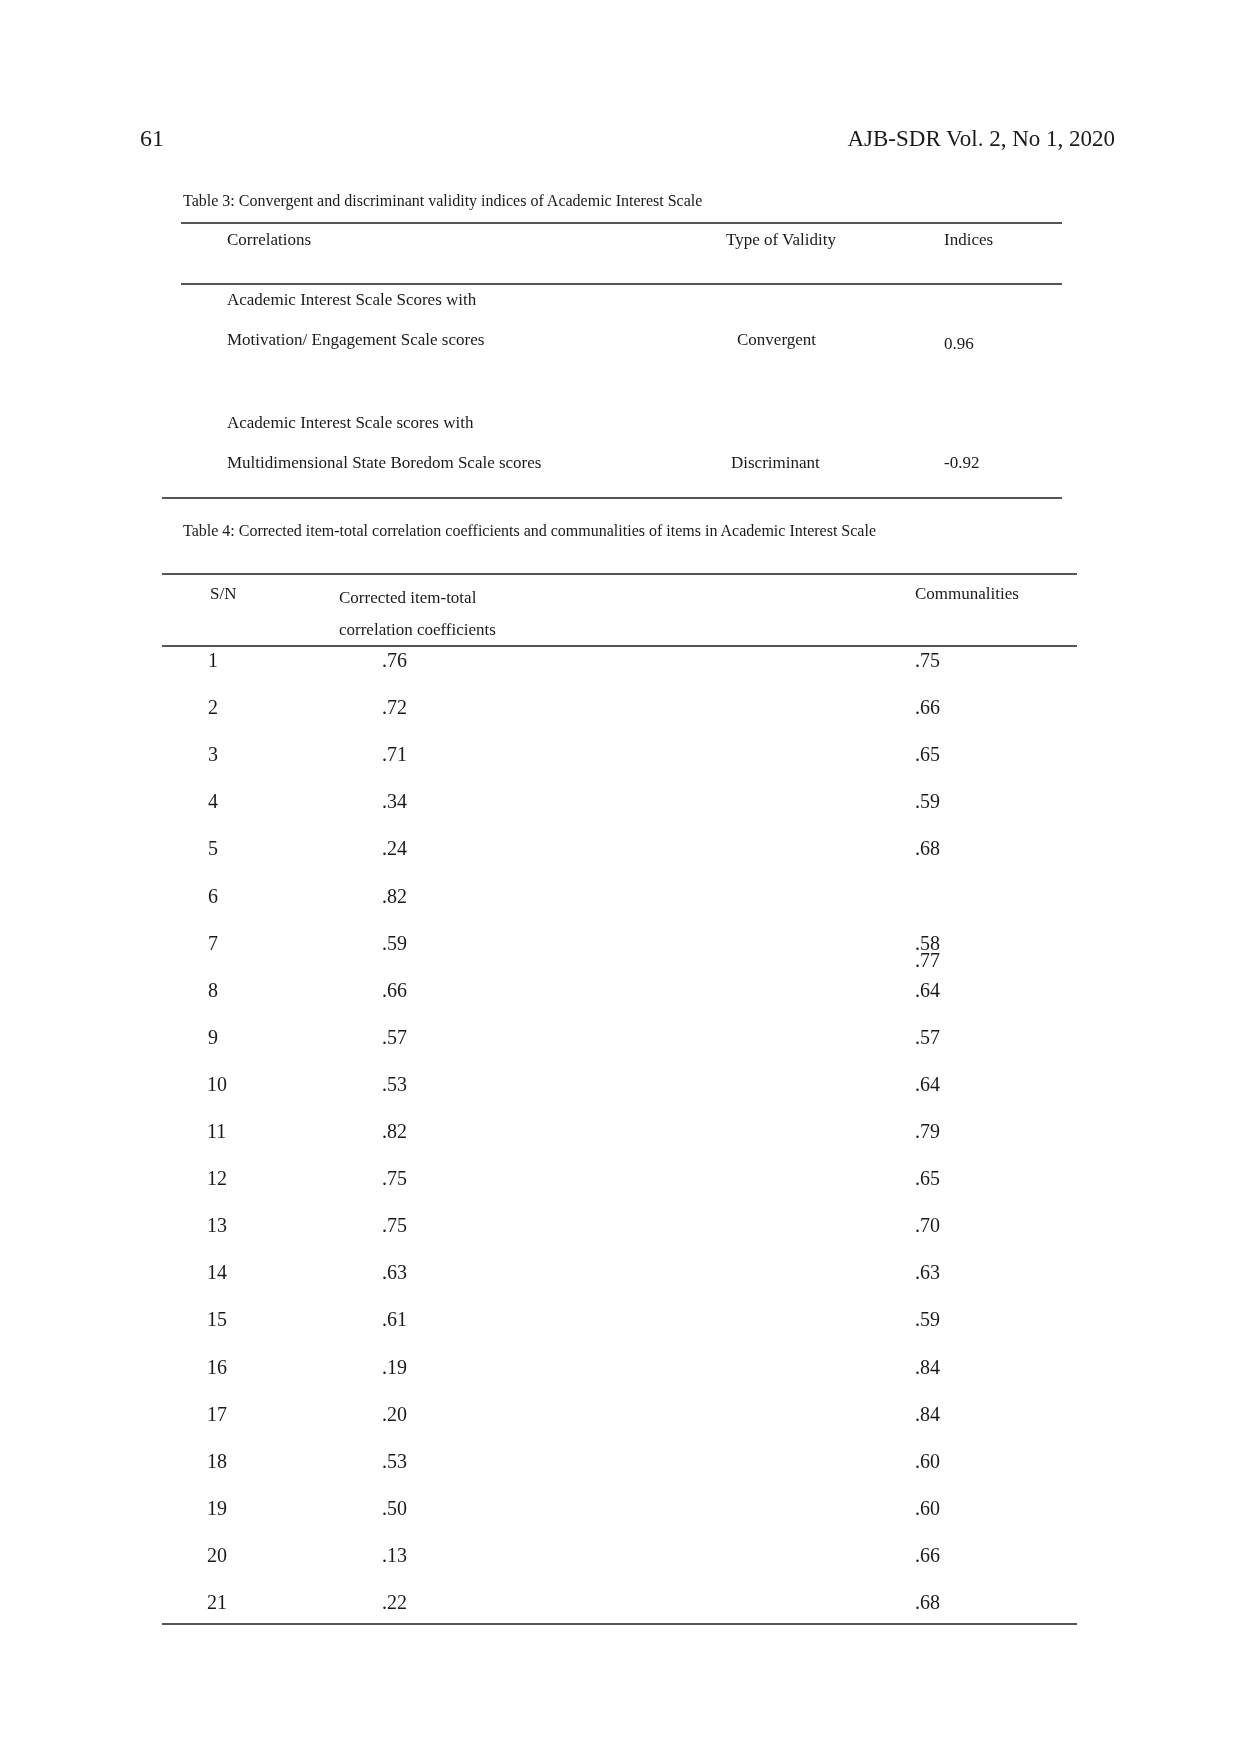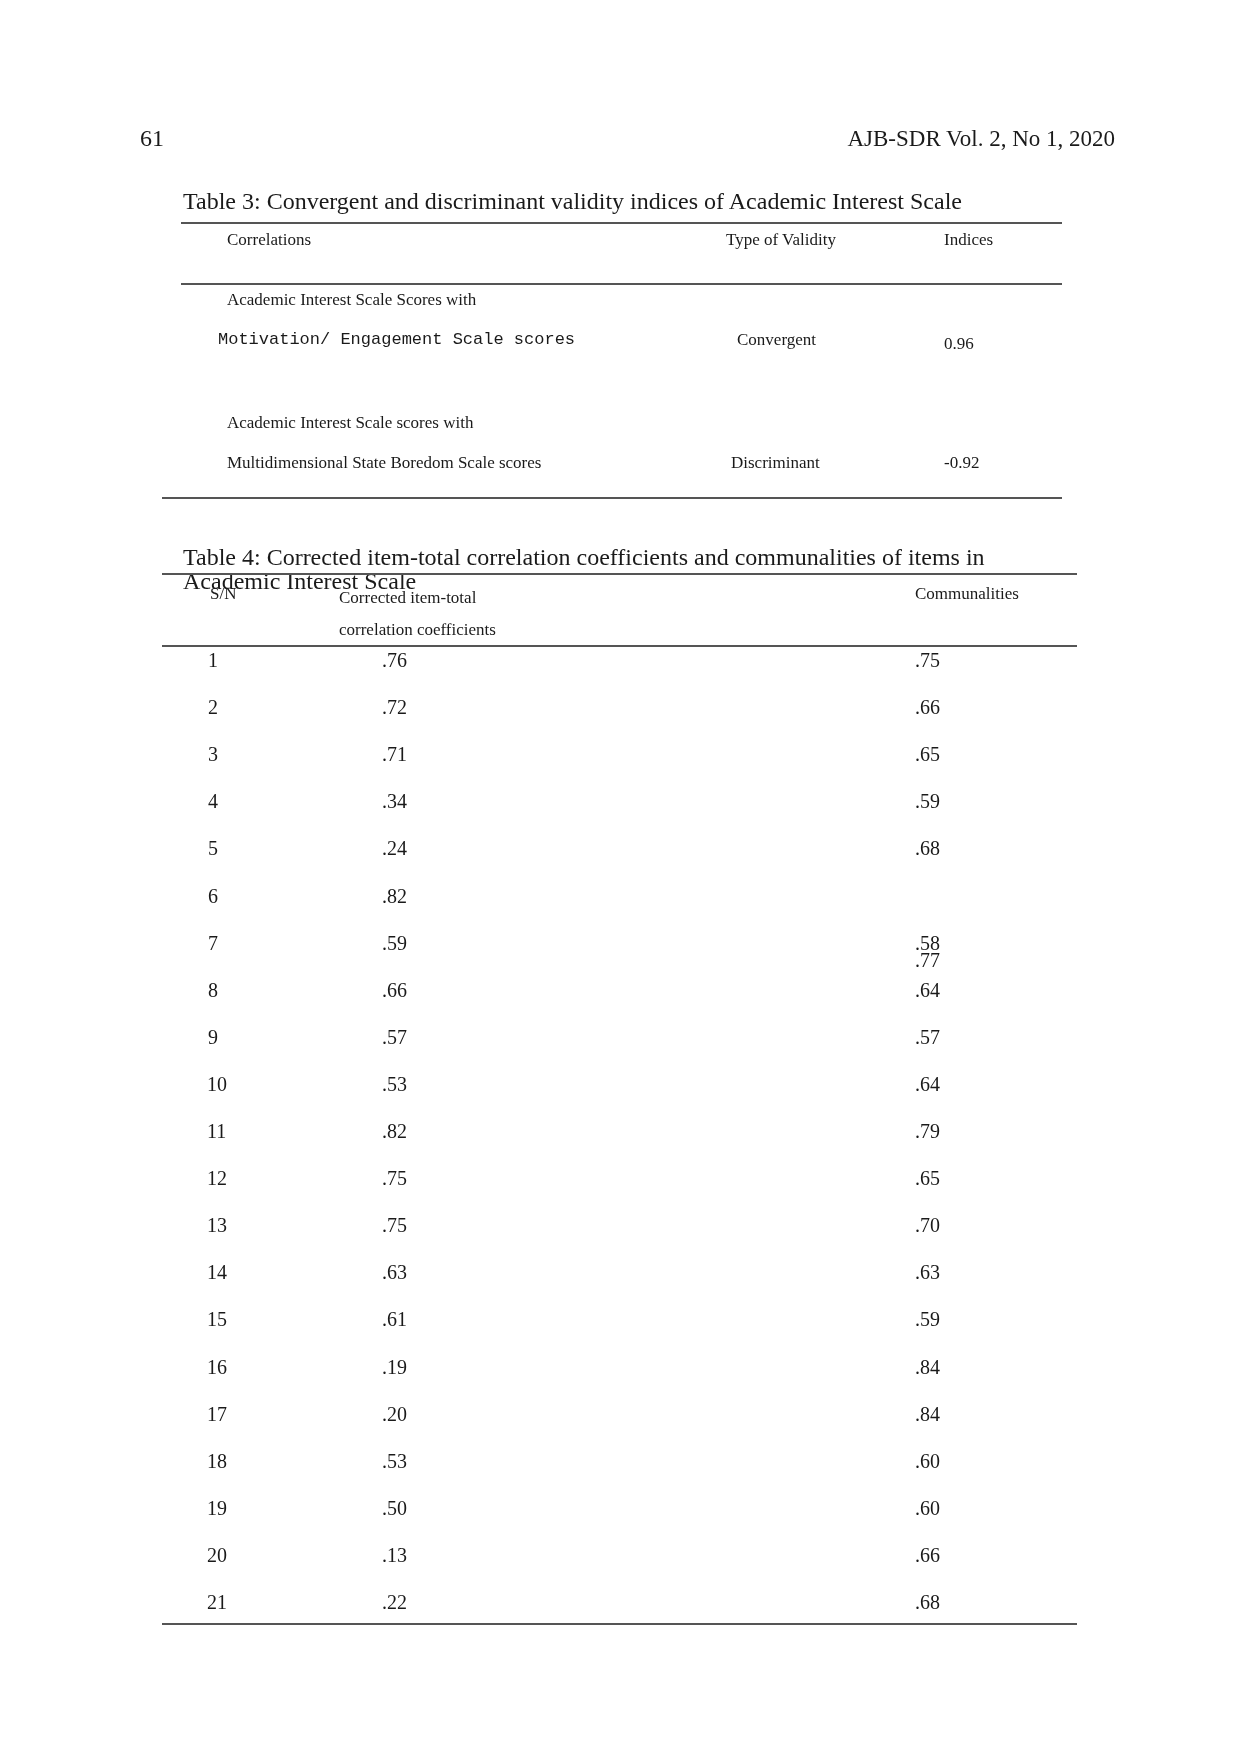--- a/index.html
+++ b/index.html
@@ -12,34 +12,34 @@
       position: relative;
       font-family: "Liberation Serif", "DejaVu Serif", serif;
       color: #1a1a1a;
       overflow: hidden;
     }
     .abs { position: absolute; white-space: nowrap; }
 
     .page-number { left: 140px; top: 124px; font-size: 24px; line-height: 28px; }
     .running-header { right: 126px; top: 129px; font-size: 23px; line-height: 20px; }
 
-    .caption { font-size: 24px; line-height: 24px; }
+    .caption { font-size: 16px; line-height: 24px; }
     .t3-caption { left: 183px; top: 189px; }
-    .t4-caption { left: 183px; top: 519px; white-space: normal; width: 830px; margin-top: 26px; }
+    .t4-caption { left: 183px; top: 519px; white-space: normal; width: 830px; }
 
     .rule { position: absolute; height: 1.5px; background: #555555; }
 
     .txt { font-size: 17px; line-height: 24px; position: absolute; white-space: nowrap; }
 
     .t3-hdr-corr { left: 227px; top: 228px; }
     .t3-hdr-type { left: 726px; top: 228px; }
     .t3-hdr-ind  { left: 944px; top: 228px; }
 
     .t3-r1-a { left: 227px; top: 288px; }
-    .t3-r1-b { left: 218px; top: 328px; font-family: Liberation Mono, monospace; }
+    .t3-r1-b { left: 227px; top: 328px; }
     .t3-r1-type { left: 737px; top: 328px; }
     .t3-r1-ind  { left: 944px; top: 332px; }
 
     .t3-r2-a { left: 227px; top: 411px; }
     .t3-r2-b { left: 227px; top: 451px; }
     .t3-r2-type { left: 731px; top: 451px; }
     .t3-r2-ind  { left: 944px; top: 451px; }
 
     .t4-hdr-sn   { left: 210px; top: 582px; }
     .t4-hdr-corr { left: 339px; top: 582px; line-height: 32px; }

